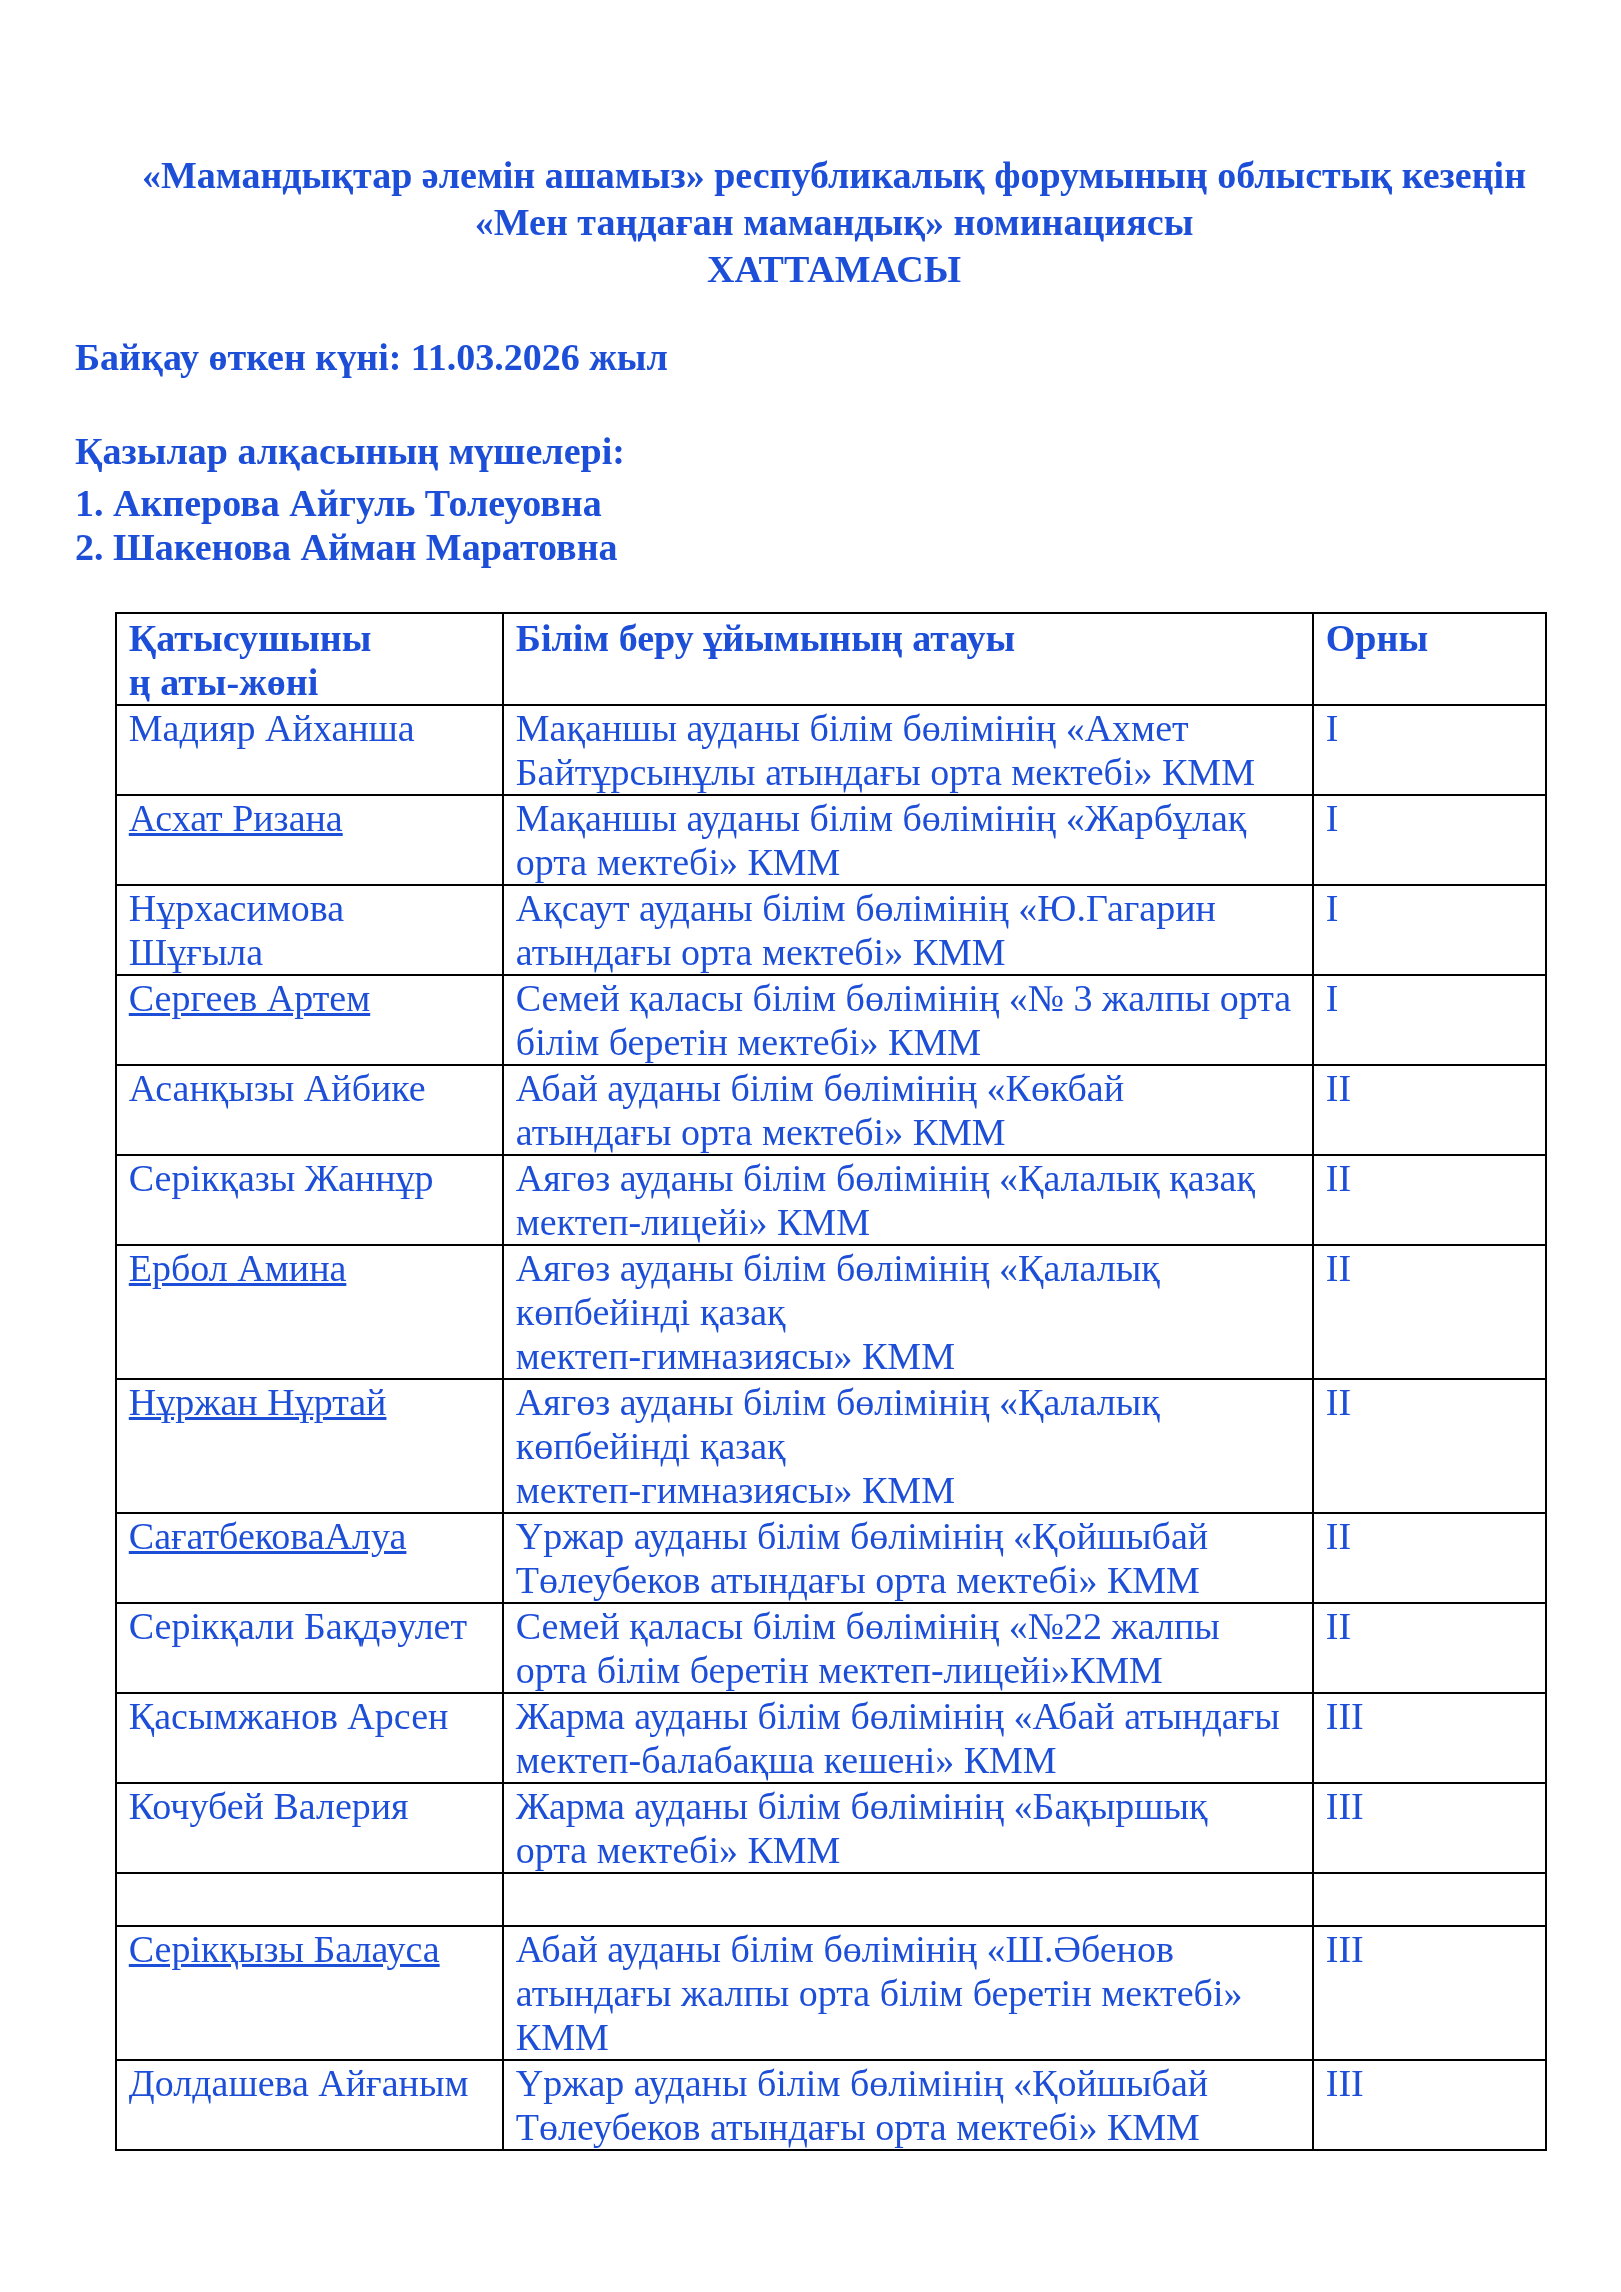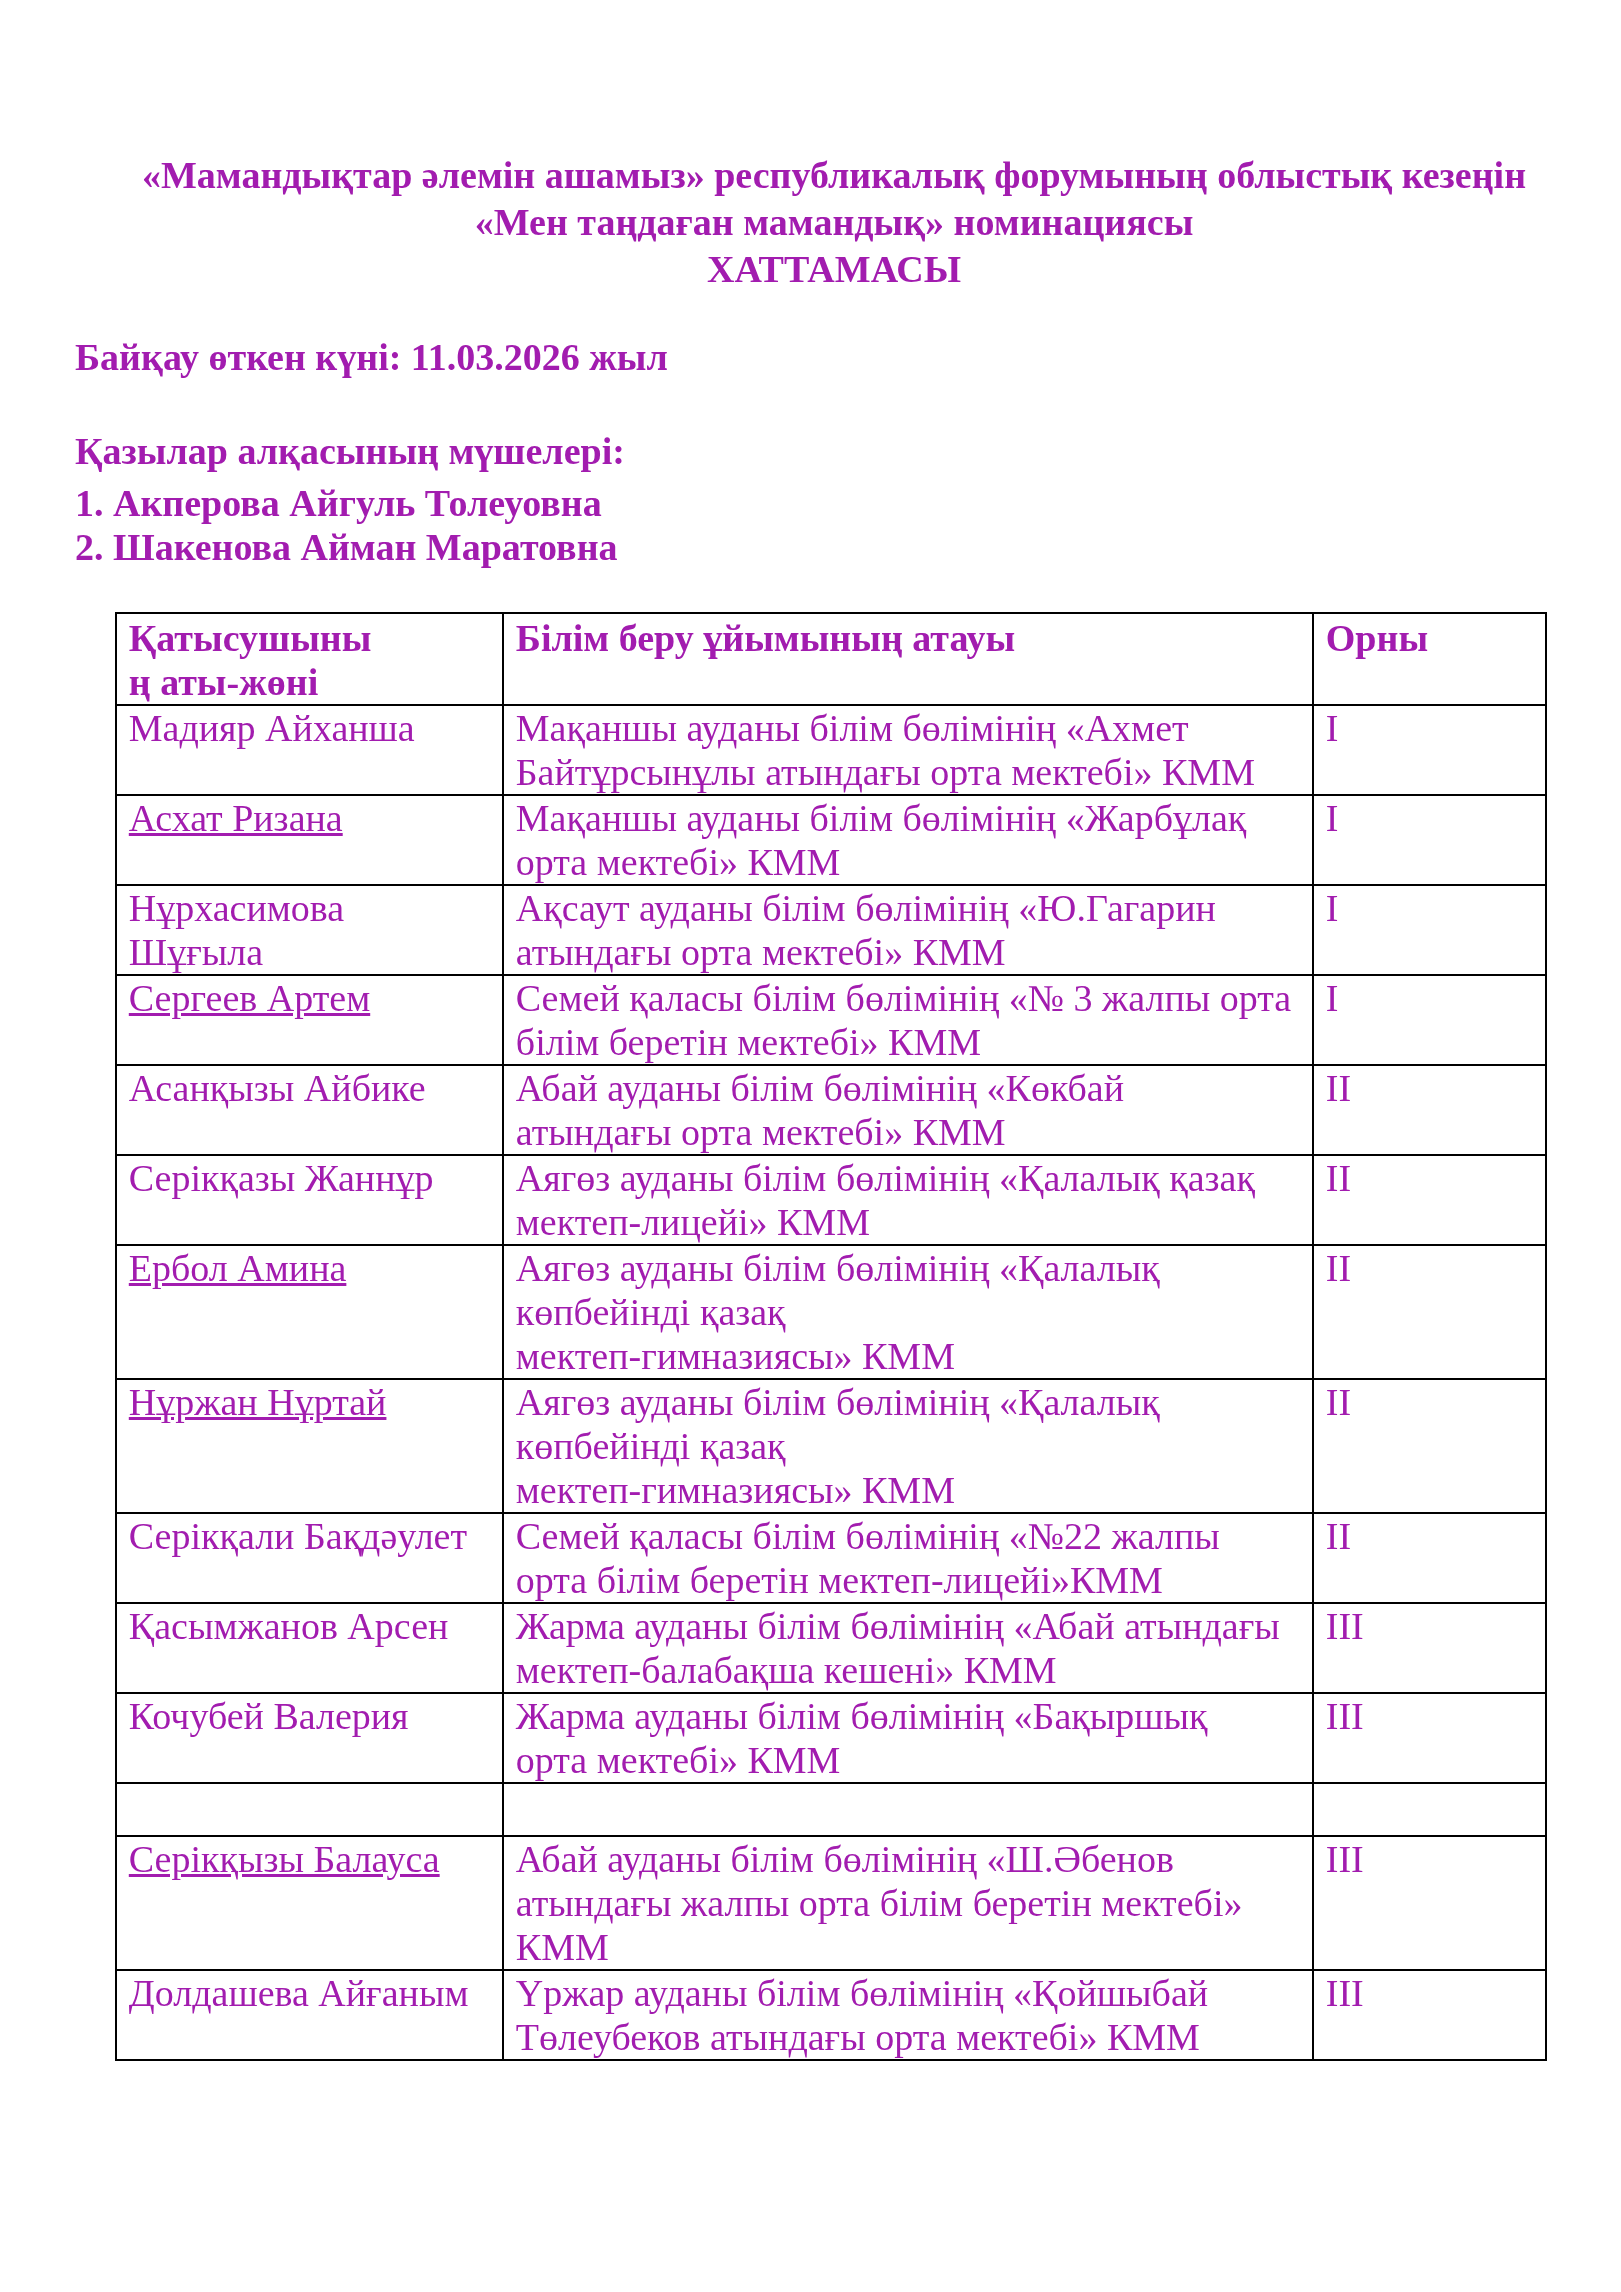--- a/index.html
+++ b/index.html
@@ -1,21 +1,21 @@
 <!DOCTYPE html>
 <html><head>
   <meta charset="utf-8">
   <style>
     html, body { margin: 0; padding: 0; background: #ffffff; }
     .page {
       position: relative;
       width: 1621px;
       height: 2293px;
       background: #ffffff;
-      color: #a21caf;
+      color: #1d4ed8;
       font-family: "Liberation Serif", "DejaVu Serif", serif;
       overflow: hidden;
     }
     .title-block {
       position: absolute;
       left: 76px;
       top: 152px;
       width: 1516px;
       text-align: center;
       font-weight: bold;
@@ -138,20 +138,26 @@
 мектеп-гимназиясы» КММ</td>
         <td class="c-place">II</td>
       </tr>
       <tr style="height:134px;">
         <td class="vmid">Нұржан Нұртай</td>
         <td class="c-org">Аягөз ауданы білім бөлімінің «Қалалық
 көпбейінді қазақ
 мектеп-гимназиясы» КММ</td>
         <td class="c-place">II</td>
       </tr>
+      <tr style="height:88px;">
+        <td class="vmid">СағатбековаАлуа</td>
+        <td class="c-org">Үржар ауданы білім бөлімінің «Қойшыбай
+Төлеубеков атындағы орта мектебі» КММ</td>
+        <td class="c-place">II</td>
+      </tr>
       <tr style="height:90px;">
         <td>Серікқали Бақдәулет</td>
         <td class="c-org">Семей қаласы білім бөлімінің «№22 жалпы
 орта білім беретін мектеп-лицейі»КММ</td>
         <td class="c-place">II</td>
       </tr>
       <tr style="height:88px;margin-left:43px;">
         <td>Қасымжанов Арсен</td>
         <td class="c-org">Жарма ауданы білім бөлімінің «Абай атындағы
 мектеп-балабақша кешені» КММ</td>

